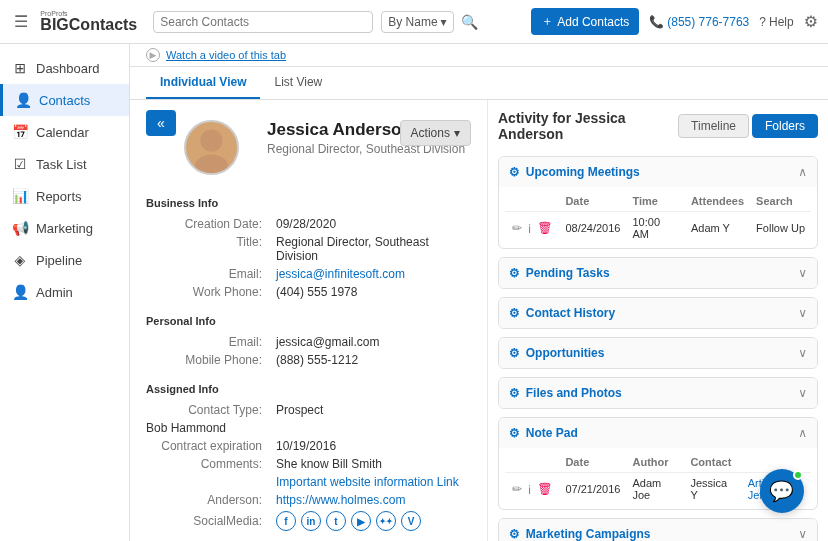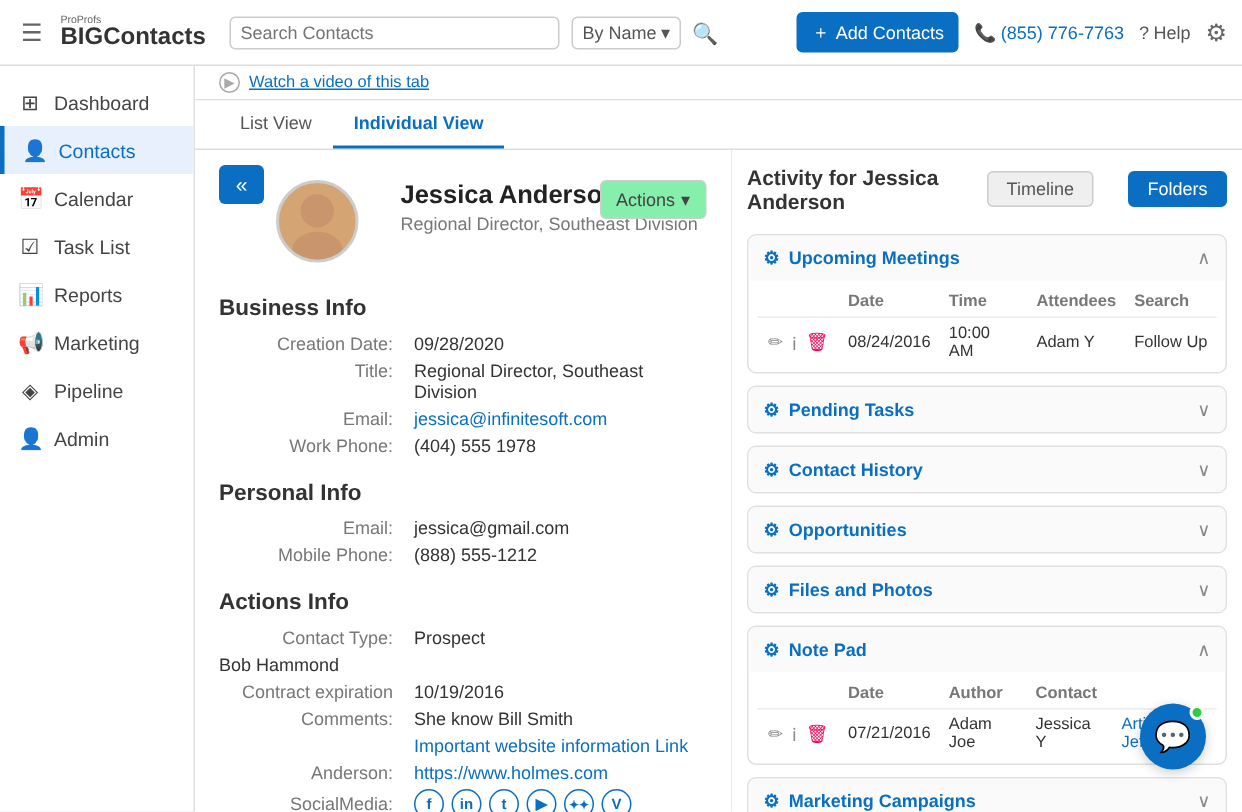--- a/index.html
+++ b/index.html
@@ -42,39 +42,39 @@
     
     .sidebar-item { display: flex; align-items: center; gap: 8px; padding: 8px 12px; cursor: pointer; color: #444; font-size: 13px; }
     .sidebar-item.active { color: #0a6fc2; background: #e8f0fe; border-left: 3px solid #0a6fc2; }
     .sidebar-icon { font-size: 14px; width: 16px; text-align: center; }
 
     
     .contact-header { display: flex; gap: 28px; padding: 10px 0 14px 0; position: relative; }
     .avatar { width: 55px; height: 55px; border-radius: 50%; background: #d4a573; display: flex; align-items: center; justify-content: center; overflow: hidden; border: 2px solid #ccc; }
     .contact-name { font-size: 17px; font-weight: bold; color: #222; }
     .contact-title { font-size: 12px; color: #777; margin-top: 2px; }
-    .actions-btn { position: absolute; right: 0; top: 10px; background: #86efac; border: 1px solid #ccc; border-radius: 4px; padding: 5px 10px; font-size: 12px; cursor: pointer; display: flex; align-items: center; gap: 4px; color: #444; }
+    .actions-btn { position: absolute; right: 0; top: 10px; background: #e5e5e5; border: 1px solid #ccc; border-radius: 4px; padding: 5px 10px; font-size: 12px; cursor: pointer; display: flex; align-items: center; gap: 4px; color: #444; }
     .collapse-btn { background: #0a6fc2; color: #fff; border: none; border-radius: 4px; padding: 4px 8px; font-size: 14px; cursor: pointer; width: 30px; height: 26px; display: flex; align-items: center; justify-content: center; }
 
     
     .info-section { margin-bottom: 14px; }
-    .info-title { font-size: 15px; font-weight: 700; color: #333; margin-bottom: 6px; }
+    .info-title { font-size: 11px; font-weight: 700; color: #333; margin-bottom: 6px; }
     .info-row { display: flex; padding: 2px 0; font-size: 12px; }
     .info-label { width: 130px; text-align: right; color: #777; padding-right: 14px; flex-shrink: 0; }
     .info-value { color: #333; }
     .info-value.link { color: #0a6fc2; }
 
     
     .social-icons { display: flex; gap: 5px; align-items: center; }
     .social-circle { width: 20px; height: 20px; border-radius: 50%; border: 1.5px solid #0a6fc2; display: inline-flex; align-items: center; justify-content: center; font-size: 10px; color: #0a6fc2; cursor: pointer; font-weight: bold; }
 
     
     .right-panel-header { display: flex; align-items: center; justify-content: space-between; margin-bottom: 8px; padding-bottom: 6px; }
     .right-panel-title { font-size: 14px; font-weight: bold; color: #333; }
-    .right-panel-tabs { display: flex; gap: 23px; }
+    .right-panel-tabs { display: flex; gap: 3px; }
     .rpanel-tab { padding: 4px 12px; border-radius: 4px; font-size: 12px; cursor: pointer; border: 1px solid #ccc; color: #555; }
     .rpanel-tab.active { background: #0a6fc2; color: #fff; border-color: #0a6fc2; }
 
     
     .activity-section { border: 1px solid #e0e0e0; border-radius: 6px; margin-bottom: 8px; overflow: hidden; }
     .activity-section-header { display: flex; align-items: center; justify-content: space-between; padding: 8px 10px; cursor: pointer; background: #fafafa; }
     .activity-section-title { font-size: 12px; color: #0a6fc2; font-weight: 600; display: flex; align-items: center; gap: 6px; }
     .section-gear { font-size: 12px; color: #0a6fc2; }
     .chevron { font-size: 12px; color: #888; }
     .activity-table { width: 100%; border-collapse: collapse; font-size: 11px; }
@@ -163,25 +163,25 @@
     </div>
 
     <div class="content-area">
 
       <div class="video-bar">
         <span class="video-icon">▶</span>
         <span style="cursor:pointer;color:#0a6fc2;text-decoration:underline;">Watch a video of this tab</span>
       </div>
 
       <div class="view-tabs">
+        <div class="view-tab active">
+          <span>Individual View</span>
+        </div>
         <div class="view-tab">
           <span>List View</span>
-        </div>
-        <div class="view-tab active">
-          <span>Individual View</span>
         </div>
       </div>
 
       <div class="content-main">
 
         <div class="left-panel">
 
           <div style="display:flex;align-items:flex-start;gap:8px;margin-bottom:8px;">
             <button class="collapse-btn">«</button>
             <div class="contact-header" style="flex:1;position:relative;">
@@ -228,21 +228,21 @@
               <span class="info-label">Email:</span>
               <span class="info-value">jessica@gmail.com</span>
             </div>
             <div class="info-row">
               <span class="info-label">Mobile Phone:</span>
               <span class="info-value">(888) 555-1212</span>
             </div>
           </div>
 
           <div class="info-section">
-            <div class="info-title">Actions Info</div>
+            <div class="info-title">Assigned Info</div>
             <div class="info-row">
               <span class="info-label">Contact Type:</span>
               <span class="info-value">Prospect</span>
             </div>
             <div class="info-row">
               <span class="info-value">Bob Hammond</span>
             </div>
             <div class="info-row">
               <span class="info-label">Contract expiration</span>
               <span class="info-value">10/19/2016</span>

